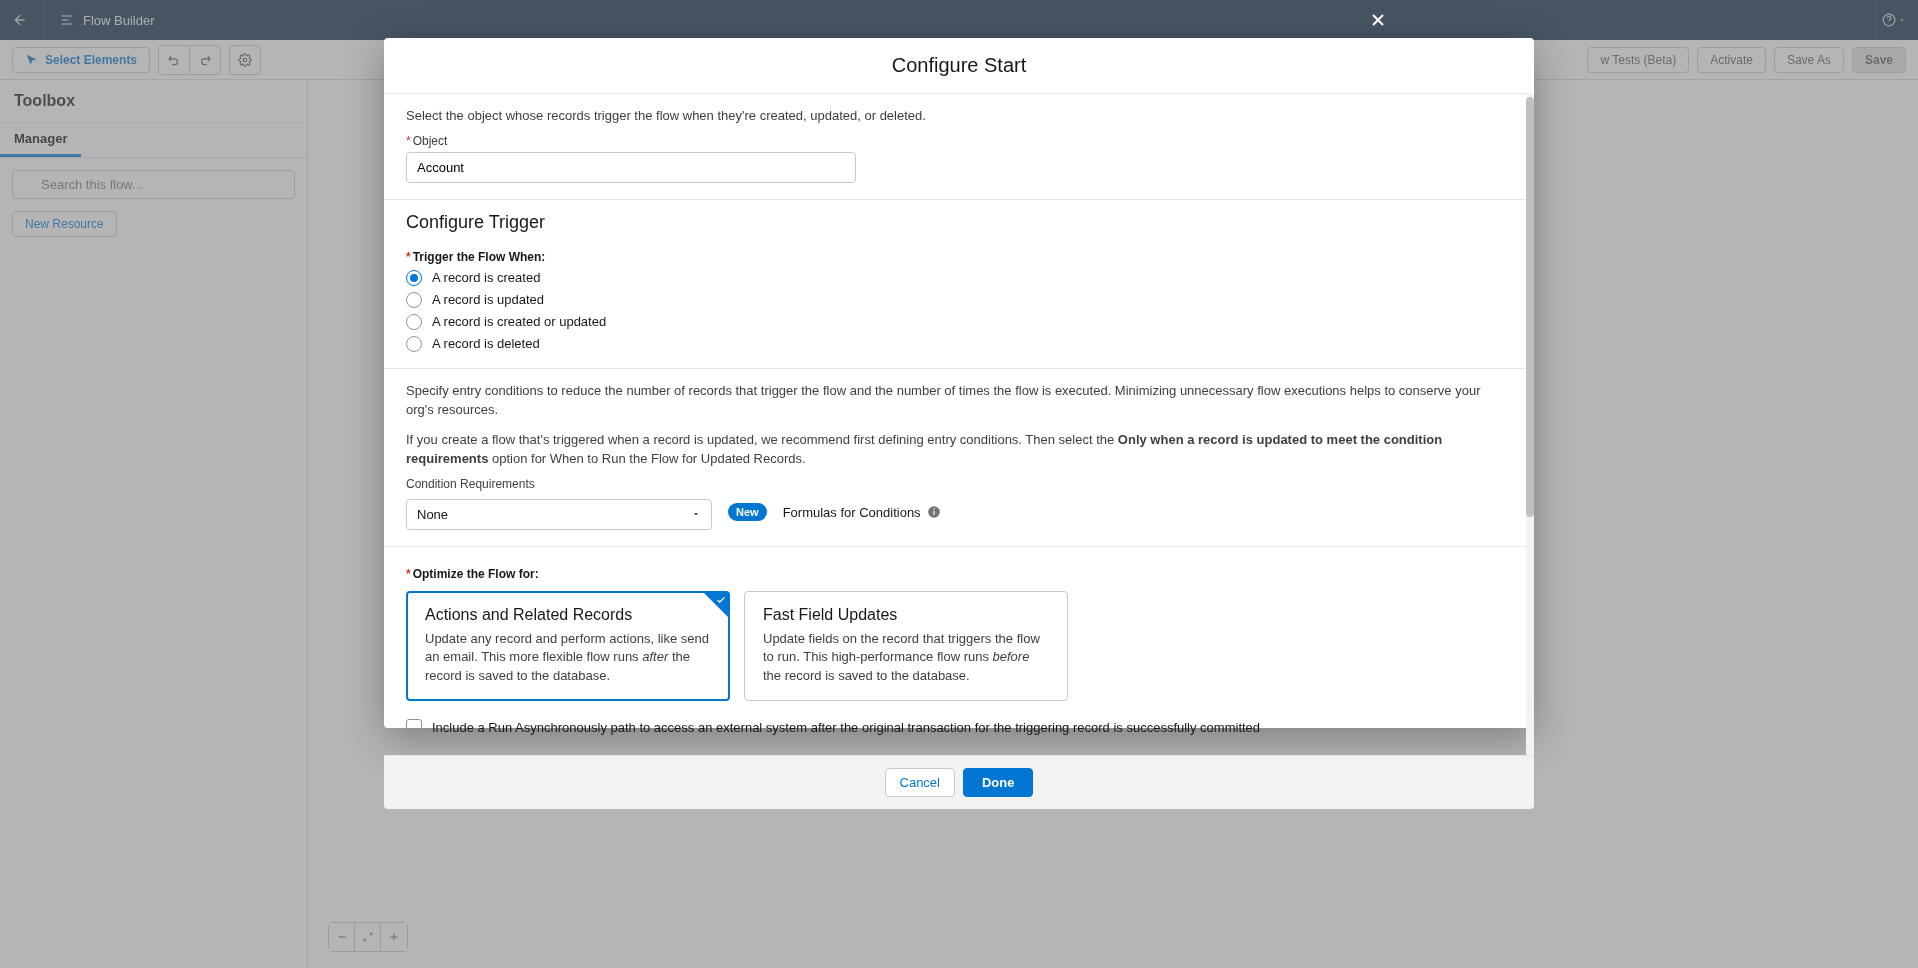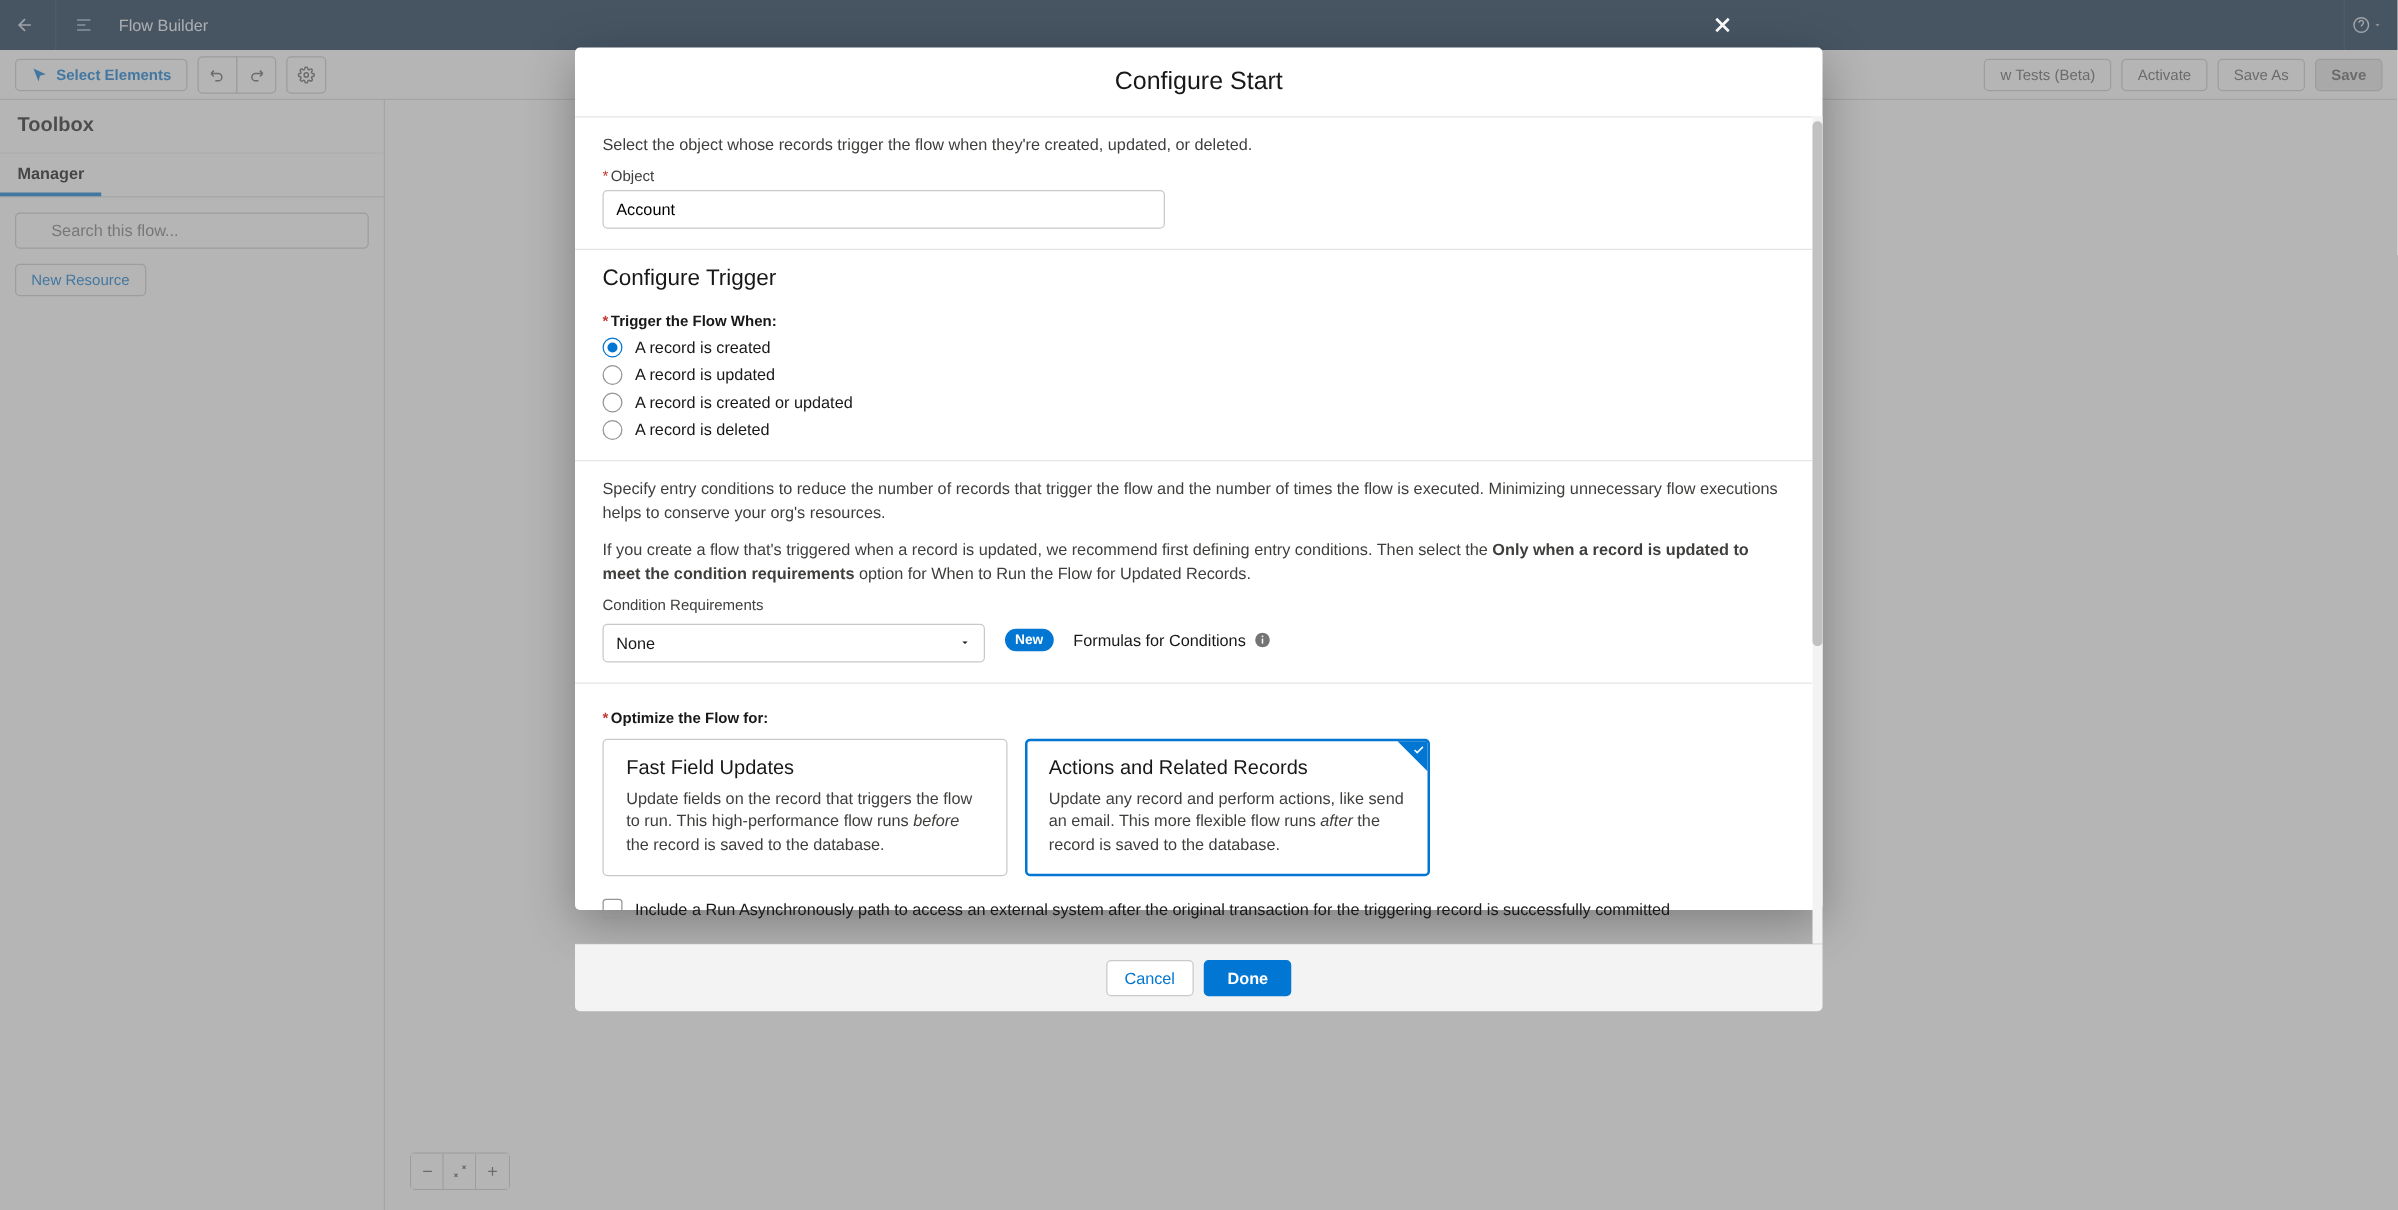--- a/index.html
+++ b/index.html
@@ -2,21 +2,21 @@
 <html><head>
 <meta charset="utf-8">
 <style>
 * { box-sizing: border-box; margin: 0; padding: 0; }
 body { font-family: -apple-system, BlinkMacSystemFont, "Segoe UI", Arial, sans-serif; font-size: 13px; color: #181818; background: #f3f3f3; overflow: hidden; width: 1918px; height: 968px; position: relative; }
 
 .topbar { height: 40px; background: #0d2a4a; display: flex; align-items: center; color: #fff; padding: 0 10px; justify-content: space-between; }
 .topbar-left { display: flex; align-items: center; gap: 14px; }
 .back-arrow { width: 20px; height: 20px; display: flex; align-items: center; justify-content: center; color: #d0d8e0; cursor: pointer; }
 .divider-v { width: 1px; height: 40px; background: #1a3a5c; }
-.flow-title { display: flex; align-items: center; gap: 20px; font-size: 13px; color: #e8eef5; }
+.flow-title { display: flex; align-items: center; gap: 8px; font-size: 13px; color: #e8eef5; }
 .flow-icon { width: 16px; height: 16px; }
 .topbar-right { display: flex; align-items: center; gap: 4px; }
 .help-btn { width: 28px; height: 28px; display:flex; align-items:center; justify-content:center; color:#d0d8e0; cursor:pointer; }
 .close-x { width: 20px; height: 20px; cursor: pointer; margin-right: 240px; }
 
 .toolbar { height: 40px; background: #fff; display: flex; align-items: center; padding: 0 12px; border-bottom: 1px solid #d9dbdd; justify-content: space-between; }
 .toolbar-left { display:flex; gap:8px; align-items:center;justify-content:center; }
 .btn { border: 1px solid #c9c9c9; background: #fff; border-radius: 4px; padding: 5px 12px; font-size: 12px; cursor: pointer; display:flex; align-items:center; gap:6px; }
 .btn-link { color: #0176d3; font-weight:600; }
 .icon-btn { width: 32px; height: 30px; border:1px solid #c9c9c9; border-radius:4px; background:#fff; display:flex; align-items:center; justify-content:center; color:#5c5c5c; cursor:pointer; }
@@ -37,21 +37,21 @@
 .search-box { position:relative; }
 .search-ico { position:absolute; left:8px; top:7px; width:14px; height:14px; color:#999; }
 .new-res { margin: 0 12px; }
 .canvas { flex:1; position:relative; background:#fff; }
 .zoom-controls { position:absolute; bottom: 16px; left: 20px; display:flex; border:1px solid #c9c9c9; border-radius:4px; background:#fff; }
 .zoom-controls .icon-btn { border:none; border-right:1px solid #c9c9c9; border-radius:0; width:26px; height:28px; }
 .zoom-controls .icon-btn:last-child { border-right:none; }
 
 .overlay { position:absolute; inset:0; background:rgba(120,120,120,0.55); }
 
-.modal { position:absolute; top:38px; left:50%; transform:translateX(-50%); width: 998px; background:#fff; border-radius:4px; box-shadow: 0 10px 40px rgba(0,0,0,0.3); display:flex; flex-direction:column; max-height: 690px; }
+.modal { position:absolute; top:38px; left:50%; transform:translateX(-50%); width: 1150px; background:#fff; border-radius:4px; box-shadow: 0 10px 40px rgba(0,0,0,0.3); display:flex; flex-direction:column; max-height: 690px; }
 .modal-header { text-align:center; padding: 16px; font-size:20px; font-weight:400; border-bottom: none; }
 .modal-body { overflow-y:auto; border-top: 1px solid #e5e5e5; }
 .scroll-inner { padding: 0; }
 .section { padding: 12px 22px 16px; border-bottom: 1px solid #e5e5e5; }
 .section:last-of-type { border-bottom:none; }
 .help-text { font-size: 13px; color: #3e3e3c; line-height:1.5; }
 .field-label { font-size: 12px; color: #3e3e3c; margin-top: 8px; display:block; }
 .req::before { content:"*"; color:#c23934; margin-right:2px; }
 .text-input { width: 450px; border:1px solid #c9c9c9; border-radius:4px; padding:7px 10px; font-size:13px; margin-top:4px; }
 .sec-title { font-size: 18px; font-weight:400; margin-bottom: 8px; }
@@ -249,37 +249,37 @@
                   <rect x="11" y="10" width="2" height="7" fill="#fff"></rect>
                   <circle cx="12" cy="7" r="1.3" fill="#fff"></circle>
                 </svg>
             </span>
           </div>
         </div>
 
         <div class="section" style="border-bottom:none; padding-bottom:20px;">
           <label class="field-label req" style="font-weight:700; color:#181818">Optimize the Flow for:</label>
           <div class="cards-row">
-            <div class="opt-card">
-              <div class="card-title">Fast Field Updates</div>
-              <div class="card-desc">
-                <span>Update fields on the record that triggers the flow to run. This high-performance flow runs </span><em class="italic">before</em><span> the record is saved to the database.</span>
-              </div>
-            </div>
             <div class="opt-card selected">
               <div class="corner-check">
                 <svg viewBox="0 0 24 24" fill="none" stroke="currentColor" stroke-width="3">
                     <path d="M20 6L9 17l-5-5"></path>
                   </svg>
               </div>
               <div class="card-title">Actions and Related Records</div>
               <div class="card-desc">
                 <span>Update any record and perform actions, like send an email. This more flexible flow runs </span><em class="italic">after</em><span> the record is saved to the database.</span>
               </div>
             </div>
+            <div class="opt-card">
+              <div class="card-title">Fast Field Updates</div>
+              <div class="card-desc">
+                <span>Update fields on the record that triggers the flow to run. This high-performance flow runs </span><em class="italic">before</em><span> the record is saved to the database.</span>
+              </div>
+            </div>
           </div>
           <div class="checkbox-row">
             <span class="checkbox"></span>
             <span>Include a Run Asynchronously path to access an external system after the original transaction for the triggering record is successfully committed</span>
           </div>
         </div>
 
       </div>
     </div>
     <div class="scrollbar-fake">

